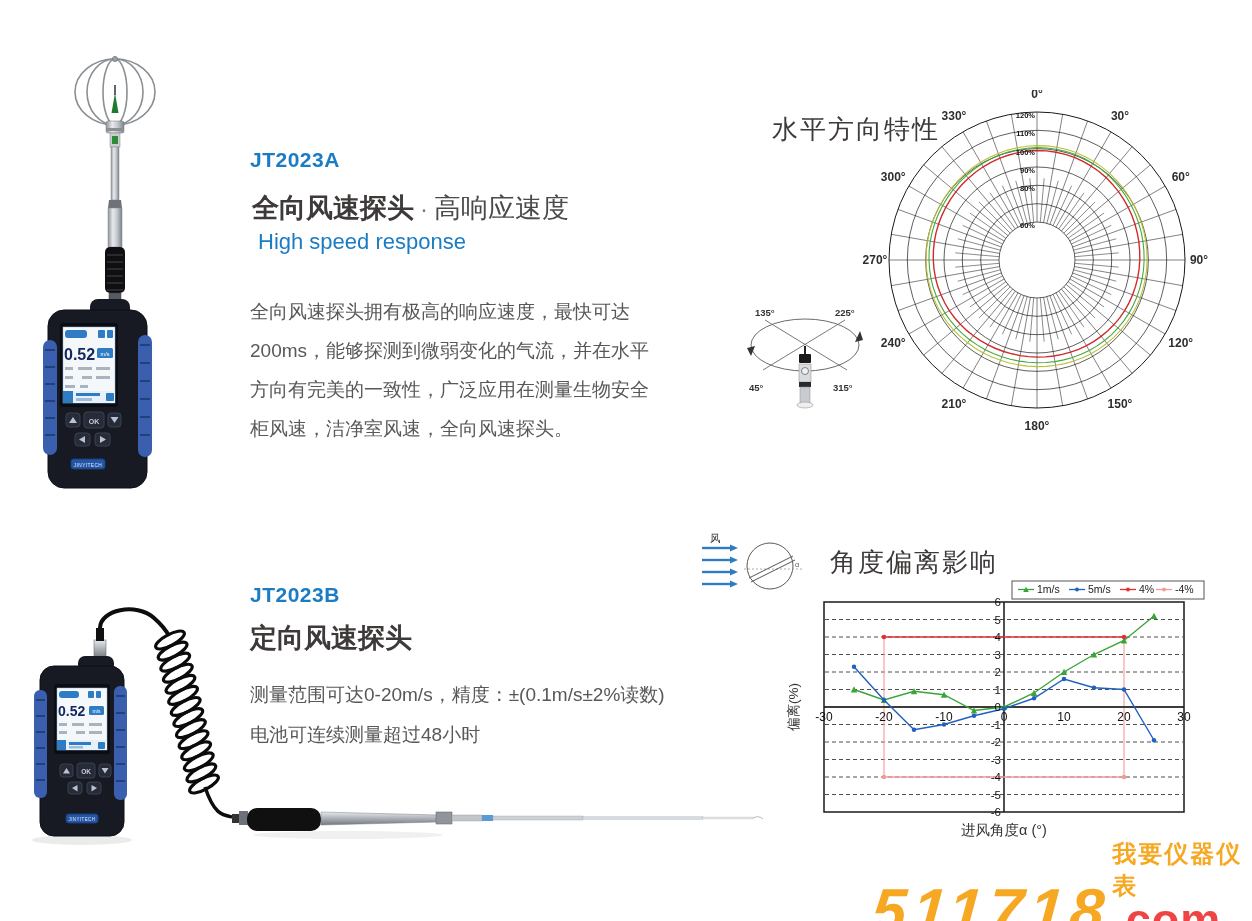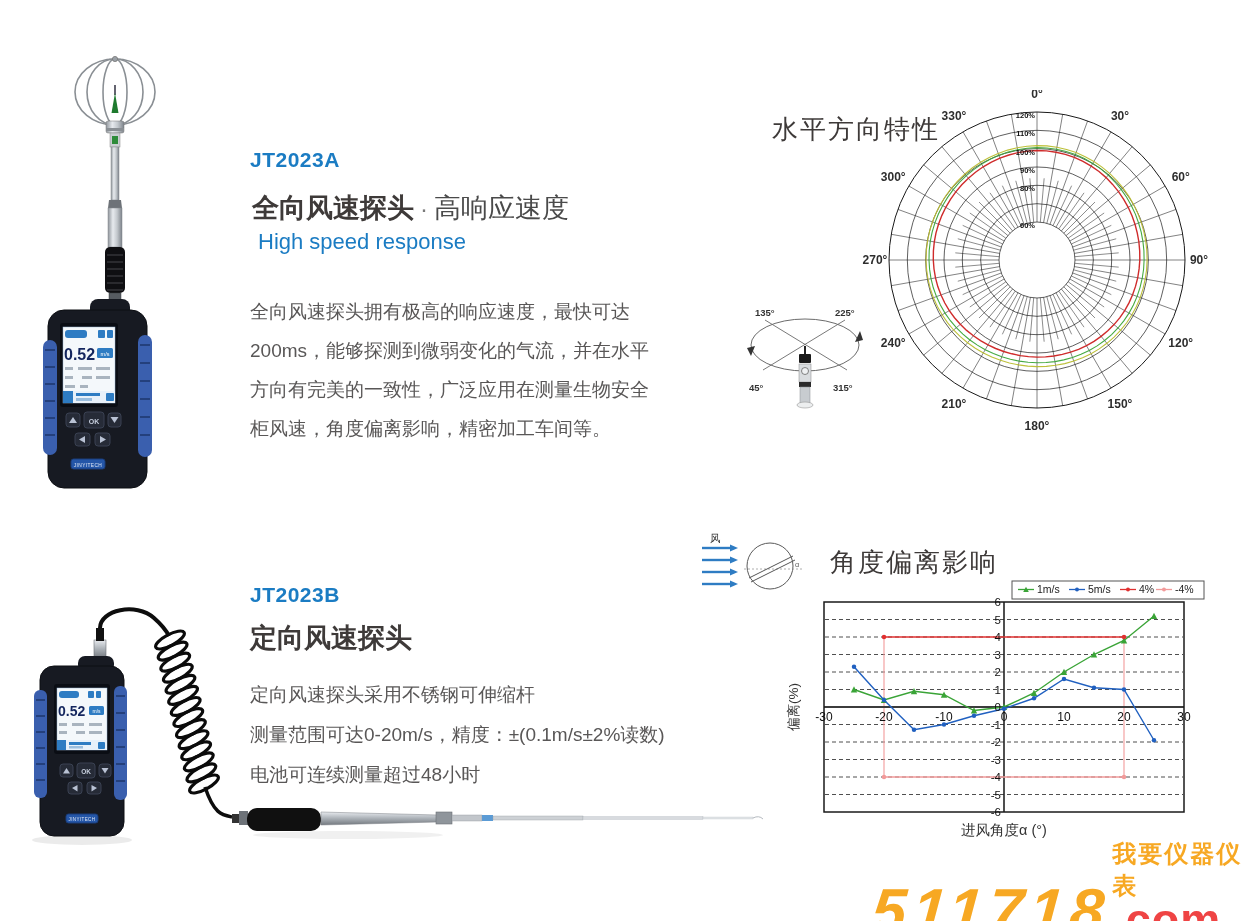--- a/index.html
+++ b/index.html
@@ -133,21 +133,21 @@
 
   <div class="abs model" style="left:250px;top:148px;">JT2023A</div>
   <div class="abs title-cn" style="left:252px;top:190px;">
     <span class="b">全向风速探头</span><span class="sep">·</span><span class="r">高响应速度</span>
   </div>
   <div class="abs subtitle" style="left:258px;top:229px;">High speed response</div>
   <div class="abs body-text" style="left:250px;top:292px;">
     <div>全向风速探头拥有极高的响应速度，最快可达</div>
     <div>200ms，能够探测到微弱变化的气流，并在水平</div>
     <div>方向有完美的一致性，广泛应用在测量生物安全</div>
-    <div>柜风速，角度偏离影响，精密加工车间等。</div>
+    <div>柜风速，洁净室风速，全向风速探头。</div>
   </div>
 
   <div class="abs chart-title" style="left:772px;top:112px;">水平方向特性</div>
 
   <svg id="polar-svg" class="abs" style="left:860px;top:90px;" width="362" height="345" viewBox="0 0 362 345">
       <line x1="177" y1="132" x2="177" y2="22" stroke="#1a1a1a" stroke-width="0.55"></line>
       <line x1="183.59863075134336" y1="132.57730538553608" x2="202.6999302947057" y2="24.24845255419322" stroke="#1a1a1a" stroke-width="0.55"></line>
       <line x1="189.9967654463754" y1="134.29168041013548" x2="227.61898121219897" y2="30.925492123685558" stroke="#1a1a1a" stroke-width="0.55"></line>
       <line x1="196" y1="137.0910346561913" x2="251" y2="41.82824023990307" stroke="#1a1a1a" stroke-width="0.55"></line>
       <line x1="201.4259291680885" y1="140.89031116147885" x2="272.1325662336078" y2="56.62542241839125" stroke="#1a1a1a" stroke-width="0.55"></line>
@@ -374,21 +374,20 @@
       <rect x="475" y="228" width="90" height="4" fill="#cdd1d5" stroke="#9aa0a6" stroke-width="0.4"></rect>
       <rect x="565" y="228.5" width="120" height="3" fill="#d8dbdf" stroke="#aab0b5" stroke-width="0.3"></rect>
       <rect x="685" y="229" width="50" height="2" fill="#e2e5e8" stroke="#b5bac0" stroke-width="0.3"></rect>
       <path d="M735,230 q6,-3 10,1" fill="none" stroke="#b5bac0" stroke-width="1"></path>
     </g>
   </svg>
 
   <div class="abs model" style="left:250px;top:583px;text-align:center;">JT2023B</div>
   <div class="abs title-cn b" style="left:250px;top:620px;font-weight:700;">定向风速探头</div>
   <div class="abs body-text-b" style="left:250px;top:675px;">
-    <div>定向风速探头采用不锈钢可伸缩杆</div>
     <div>测量范围可达0-20m/s，精度：±(0.1m/s±2%读数)</div>
     <div>电池可连续测量超过48小时</div>
   </div>
 
   <svg class="abs" style="left:696px;top:528px;" width="112" height="78" viewBox="0 0 112 78">
     <text x="14" y="14" font-size="10.5" fill="#333">风</text>
     <g>
       <line x1="6" y1="20" x2="34" y2="20" stroke="#2e7cc3" stroke-width="2.4"></line>
         <polygon points="34,16.5 42,20 34,23.5" fill="#2e7cc3"></polygon>
       <line x1="6" y1="32" x2="34" y2="32" stroke="#2e7cc3" stroke-width="2.4"></line>

